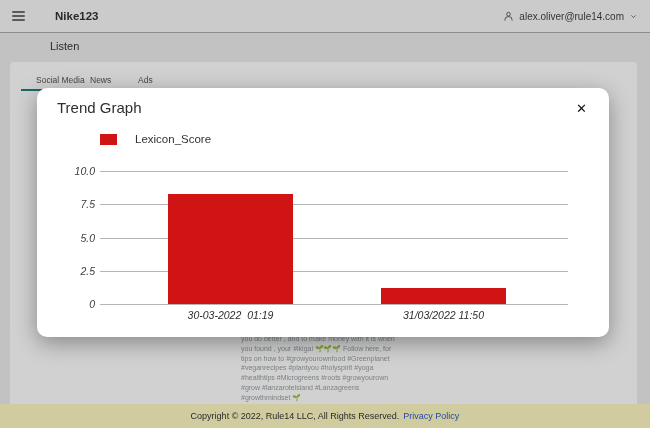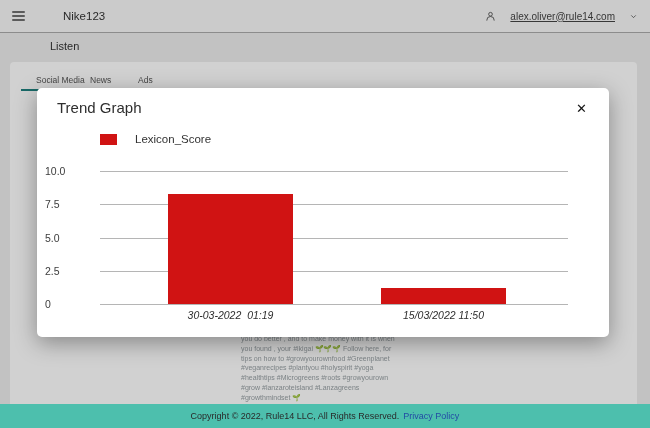--- a/index.html
+++ b/index.html
@@ -10,63 +10,63 @@
   }
   
   .navbar{
     position:absolute;top:0;left:0;right:0;height:33px;background:#f8f8f8;
     border-bottom:1px solid #ababab;display:flex;align-items:center;
     justify-content:space-between;padding:0 12px;box-sizing:border-box;z-index:1;
   }
   .nav-left{display:flex;align-items:center;}
   .hamburger{display:inline-block;width:13px;cursor:pointer;}
   .hamburger i{display:block;height:2px;background:#6f6f6f;margin:2px 0;border-radius:1px;}
-  .brand{font-size:11.5px;font-weight:normal;color:#333;margin-left:8px;cursor:pointer;padding-left:30px;}
-  .nav-right{display:flex;align-items:center;gap:14px;font-size:10px;color:#444;cursor:pointer;text-decoration:underline;}
+  .brand{font-size:11.5px;font-weight:bold;color:#333;cursor:pointer;padding-left:30px;}
+  .nav-right{display:flex;align-items:center;gap:5px;font-size:10px;color:#444;cursor:pointer;}
   
   .listen{position:absolute;top:40px;left:16px;font-size:11px;color:#333;z-index:1;padding-left:34px;}
   .card{
     position:absolute;left:10px;top:62px;width:627px;bottom:24px;
     background:#ffffff;border-radius:4px 4px 0 0;z-index:1;
   }
   .tab{position:absolute;top:13px;font-size:8.5px;color:#555;cursor:pointer;}
   .tab.t1{left:26px;text-align:right;}
   .tab.t2{left:80px;}
   .tab.t3{left:128px;}
   .tab-underline{position:absolute;left:11px;top:27px;width:62px;height:2px;background:#1f807e;}
   .post-text{
     position:absolute;left:231px;top:272px;width:162px;
     font-size:7px;line-height:1.4;color:#98a0a4;
   }
   .footer{
-    position:absolute;left:0;right:0;bottom:0;height:24px;background:#5eead4;
+    position:absolute;left:0;right:0;bottom:0;height:24px;background:#fef9c3;
     display:flex;align-items:center;justify-content:center;gap:4px;
     font-size:9px;color:#333;z-index:1;
   }
   .footer a{color:#2b5cc9;text-decoration:none;cursor:pointer;}
   
   .overlay{position:absolute;inset:0;background:rgba(0,0,0,0.18);z-index:5;}
   .modal{
     position:absolute;left:37px;top:88px;width:572px;height:249px;background:#fff;
-    border-radius:5px;box-shadow:0 6px 22px rgba(0,0,0,0.35);z-index:10;
+    border-radius:10px;box-shadow:0 6px 22px rgba(0,0,0,0.35);z-index:10;
   }
   .modal-title{position:absolute;left:20px;top:11px;font-size:15px;color:#2e2e2e;}
   .modal-close{
     position:absolute;right:20px;top:12px;font-size:13px;color:#111;
     background:none;border:none;padding:2px;cursor:pointer;line-height:1;
     font-family:"Liberation Sans",sans-serif;
   }
   .legend{position:absolute;left:63px;top:45px;display:flex;align-items:center;gap:18px;}
   .legend-swatch{width:17px;height:11px;background:#d01313;}
   .legend-label{font-size:11.5px;color:#333;}
   .chart{position:absolute;inset:0;}
   .gridline{position:absolute;height:1px;background:#b5b5b5;}
   .ytick{
-    position:absolute;left:8px;width:50px;font-size:10.5px;
-    color:#3c3c3c;transform:translateY(-50%);
+    position:absolute;left:8px;width:50px;text-align:right;font-size:10.5px;
+    color:#3c3c3c;transform:translateY(-50%);font-style:italic;
   }
   .bar{position:absolute;}
   .xtick{
     position:absolute;top:221px;font-size:10.5px;color:#2e2e2e;
     transform:translateX(-50%);white-space:pre;font-style:italic;
   }
 </style>
 </head>
 <body>
 
@@ -122,15 +122,15 @@
       <div class="ytick" style="top: 116.25px;">7.5</div>
       <div class="gridline" style="left: 63px; width: 468px; top: 149.5px;"></div>
       <div class="ytick" style="top: 149.5px;">5.0</div>
       <div class="gridline" style="left: 63px; width: 468px; top: 182.75px;"></div>
       <div class="ytick" style="top: 182.75px;">2.5</div>
       <div class="gridline" style="left: 63px; width: 468px; top: 216px;"></div>
       <div class="ytick" style="top: 216px;">0</div>
       <div class="bar" style="left: 131px; width: 125px; top: 105.61px; height: 110.39px; background: rgb(208, 19, 19);"></div>
       <div class="xtick" style="left: 193.5px;">30-03-2022  01:19</div>
       <div class="bar" style="left: 344px; width: 125px; top: 200.04px; height: 15.96px; background: rgb(208, 19, 19);"></div>
-      <div class="xtick" style="left: 406.5px;">15/03/2022 11:50</div>
+      <div class="xtick" style="left: 406.5px;">31/03/2022 11:50</div>
     </div>
 </div>
 
 </body></html>

